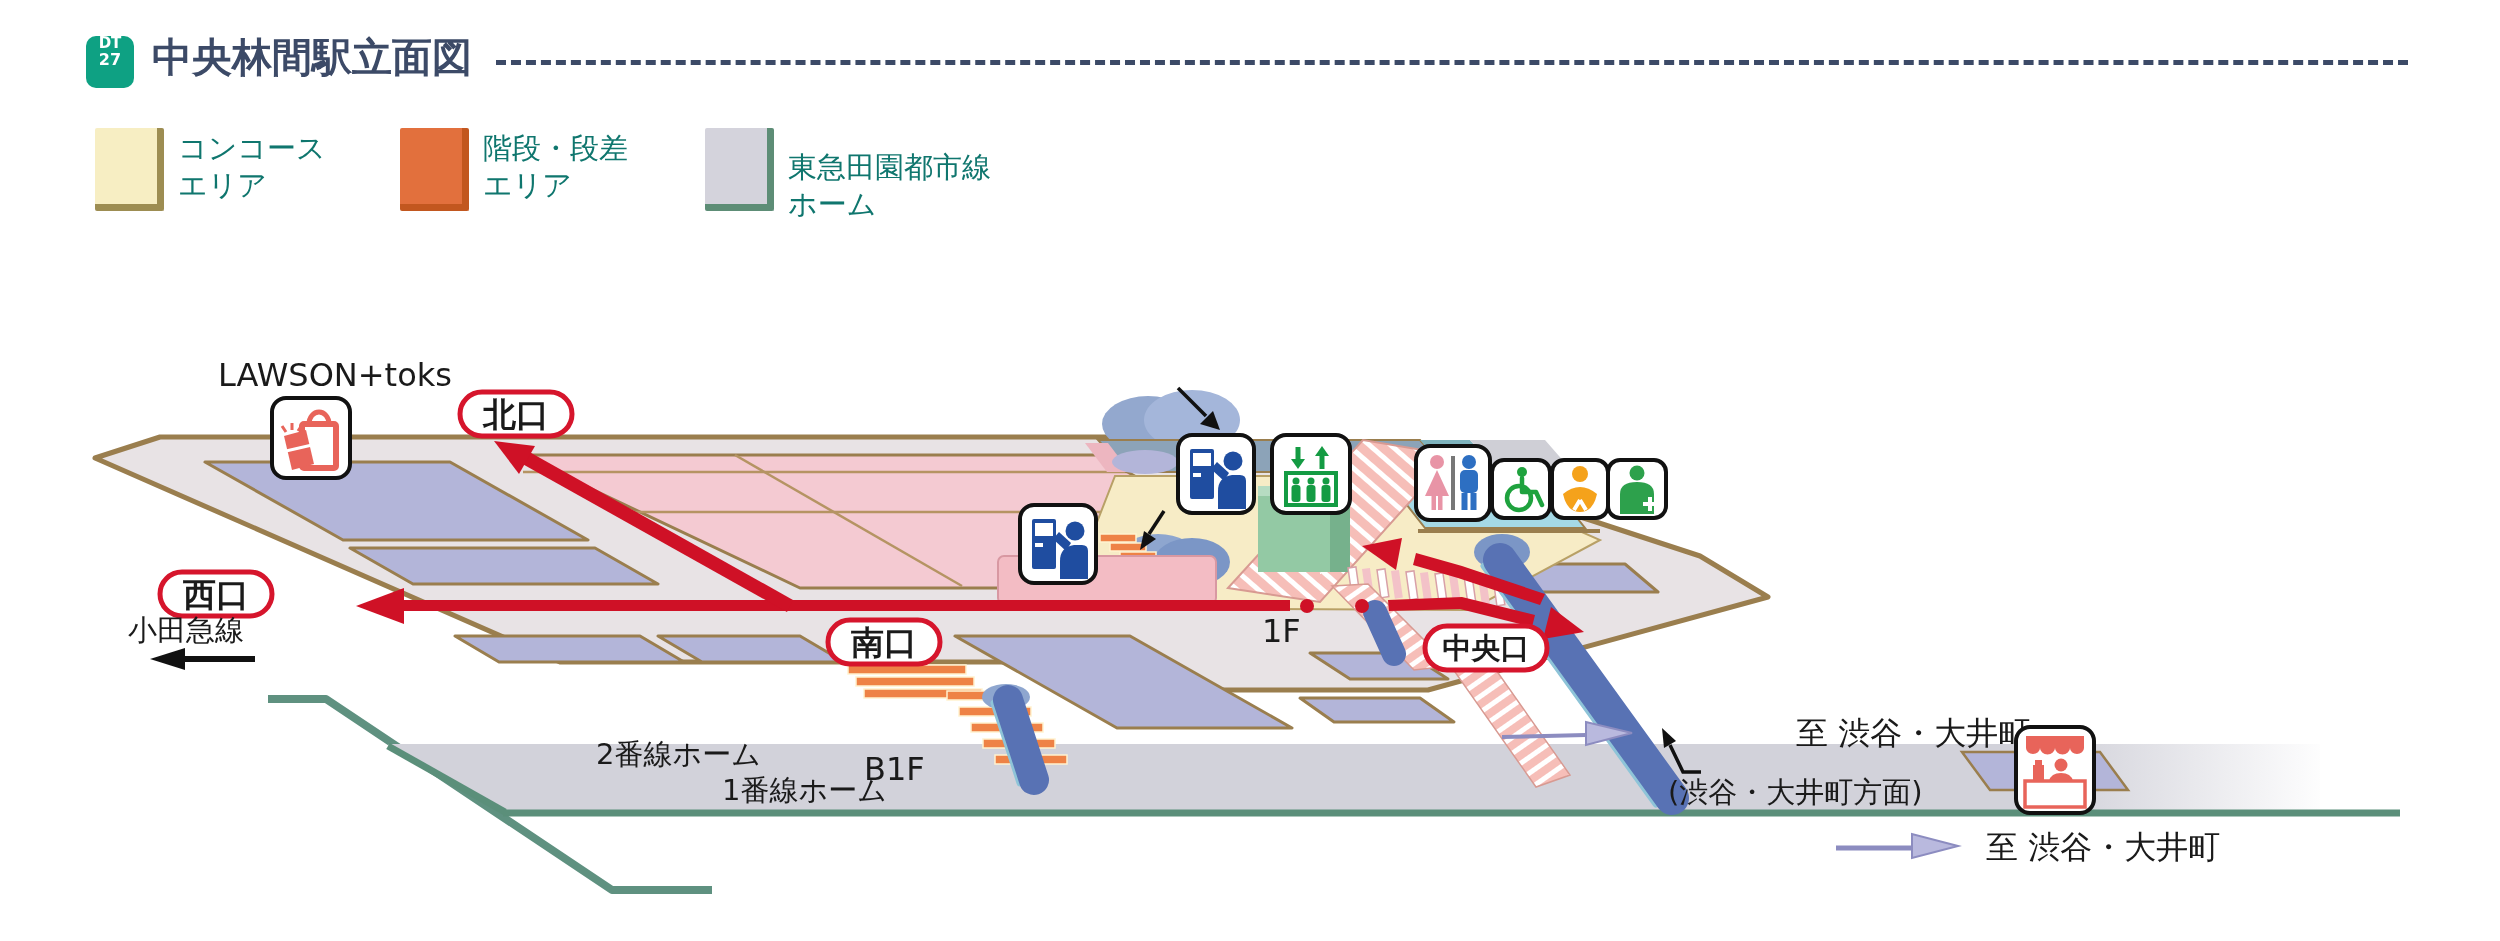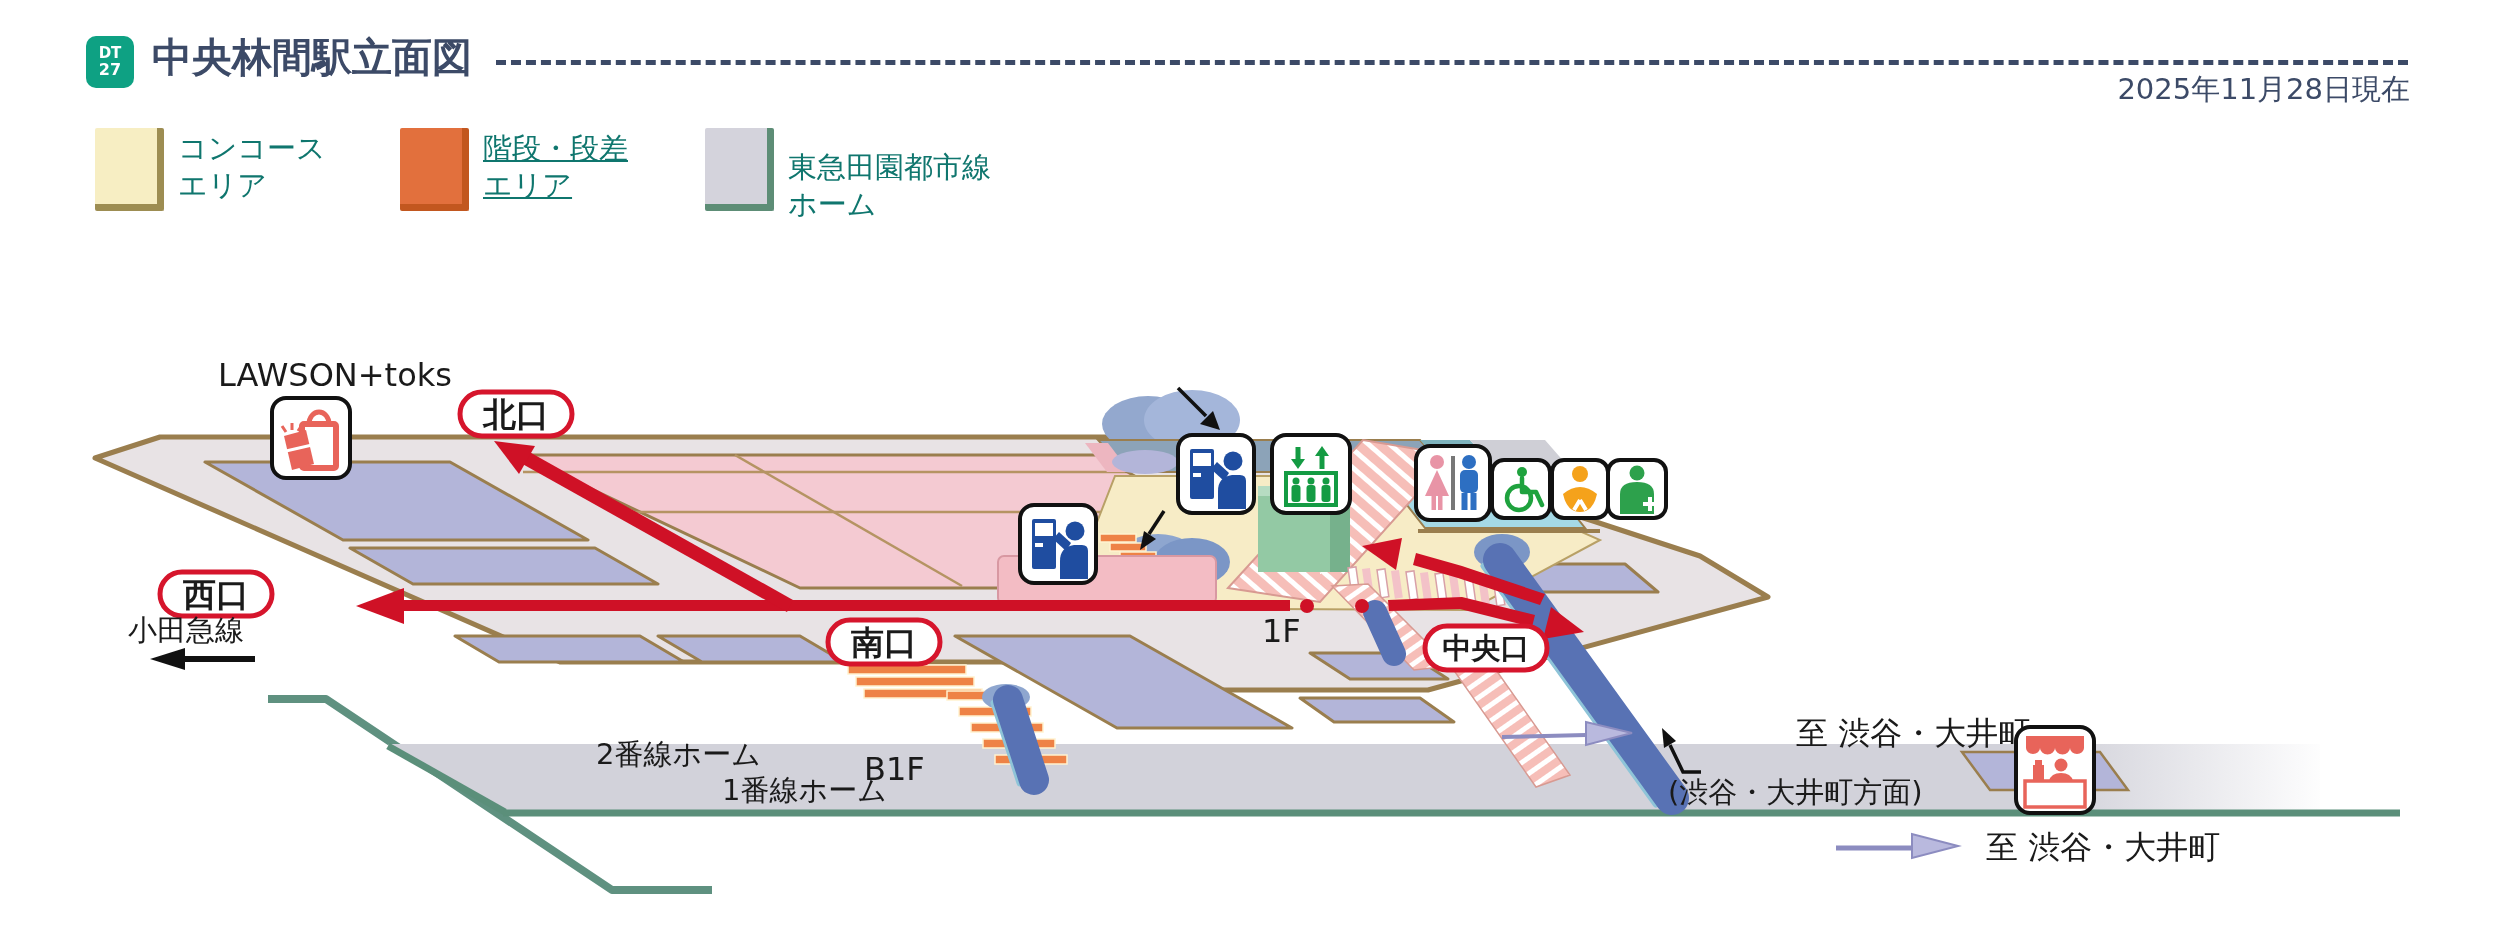--- a/index.html
+++ b/index.html
@@ -1,52 +1,51 @@
 <!DOCTYPE html>
 <html><head>
 <meta charset="utf-8">
 <style>
   html,body{margin:0;padding:0;background:#fff;}
   #stage{position:relative;width:2500px;height:941px;background:#fff;overflow:hidden;
          font-family:"DejaVu Sans","Liberation Sans",sans-serif;}
   
   .line-badge{position:absolute;left:86px;top:36px;width:48px;height:52px;border-radius:10px;
               background:#0ea183;color:#fff;display:flex;flex-direction:column;align-items:center;
-              justify-content:center;line-height:1;}
+              line-height:1;}
   .line-badge .code{font-size:15px;font-weight:bold;}
   .line-badge .num{font-size:16px;font-weight:bold;margin-top:1px;}
   .page-title{position:absolute;left:152px;top:30px;font-size:40px;font-weight:bold;color:#3c4a67;}
   .dashed-rule{position:absolute;left:496px;right:92px;top:60px;border-top:5px dashed #3c4a67;}
   .date-note{position:absolute;right:90px;top:70px;font-size:29px;color:#3c4a67;}
   
   .sw{position:absolute;top:128px;width:62px;height:76px;border-radius:2px;}
   .sw1{left:95px;background:#f7eec3;border-right:7px solid #9d8d52;border-bottom:7px solid #9d8d52;}
   .sw2{left:400px;background:#e2703d;border-right:7px solid #c2571f;border-bottom:7px solid #c2571f;}
   .sw3{left:705px;background:#d4d3dc;border-right:7px solid #5d8d76;border-bottom:7px solid #5d8d76;}
   .lg-label{position:absolute;top:130px;font-size:29px;line-height:37px;color:#0f766e;white-space:pre-line;}
-  .ll1{left:178px;} .ll2{left:483px;text-decoration:underline;} .ll3{left:788px;margin-top:19px;}
+  .ll1{left:178px;} .ll2{left:483px;} .ll3{left:788px;margin-top:19px;}
   
   text{font-family:"DejaVu Sans","Liberation Sans",sans-serif;fill:#1a1a1a;}
   .ov{font-size:33px;font-weight:bold;}
   .ov-s{font-size:29px;font-weight:bold;}
   .lbl{font-size:29px;}
   .lbl-lg{font-size:32px;}
 </style>
 </head>
 <body>
 
 <div id="stage">
 
   <div class="line-badge">
     <span class="code">DT</span>
     <span class="num">27</span>
   </div>
   <div class="page-title">中央林間駅立面図</div>
   <div class="dashed-rule"></div>
-  <div class="date-note">2025年11月28日現在</div>
 
   <div class="sw sw1"></div>
   <div class="lg-label ll1">コンコース
 エリア</div>
   <div class="sw sw2"></div>
   <div class="lg-label ll2">階段・段差
 エリア</div>
   <div class="sw sw3"></div>
   <div class="lg-label ll3">東急田園都市線
 ホーム</div>

